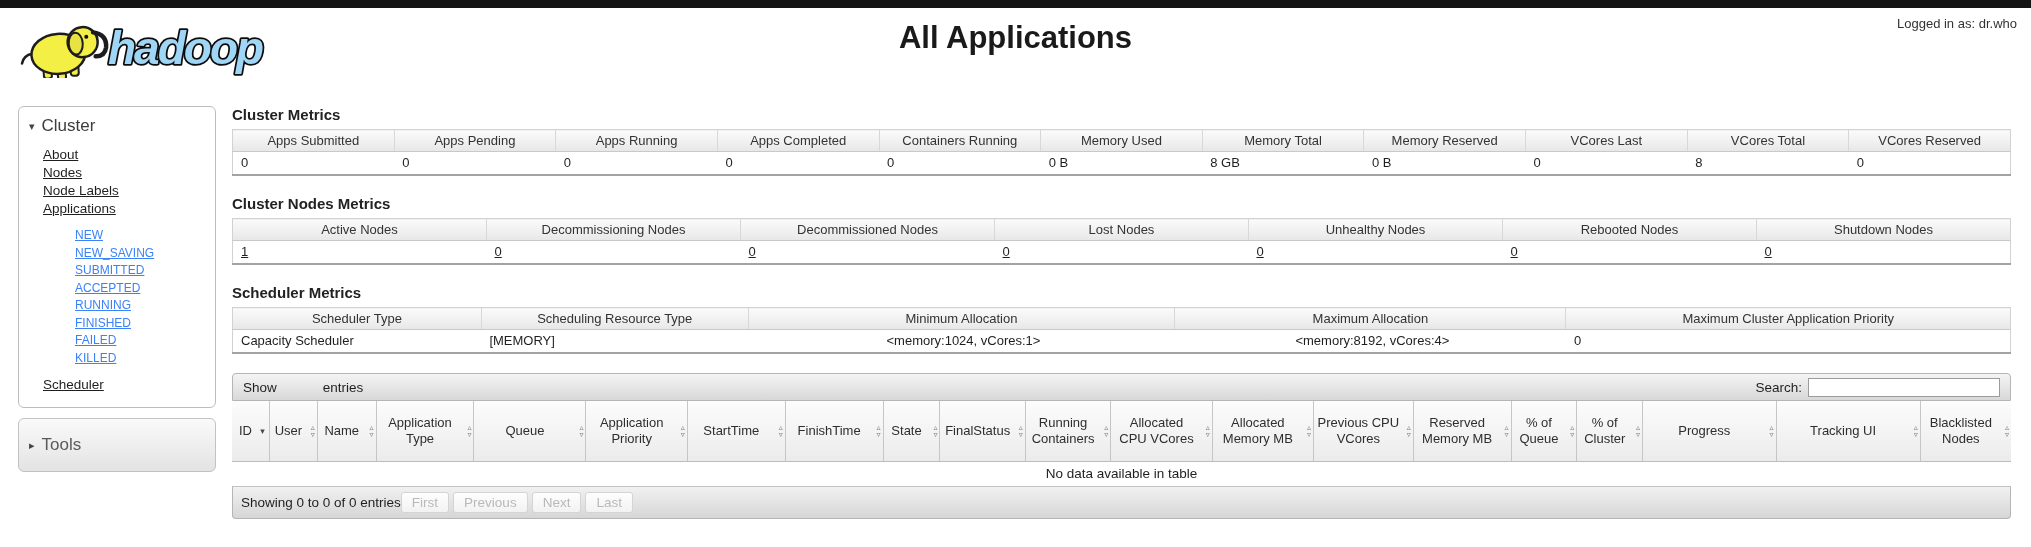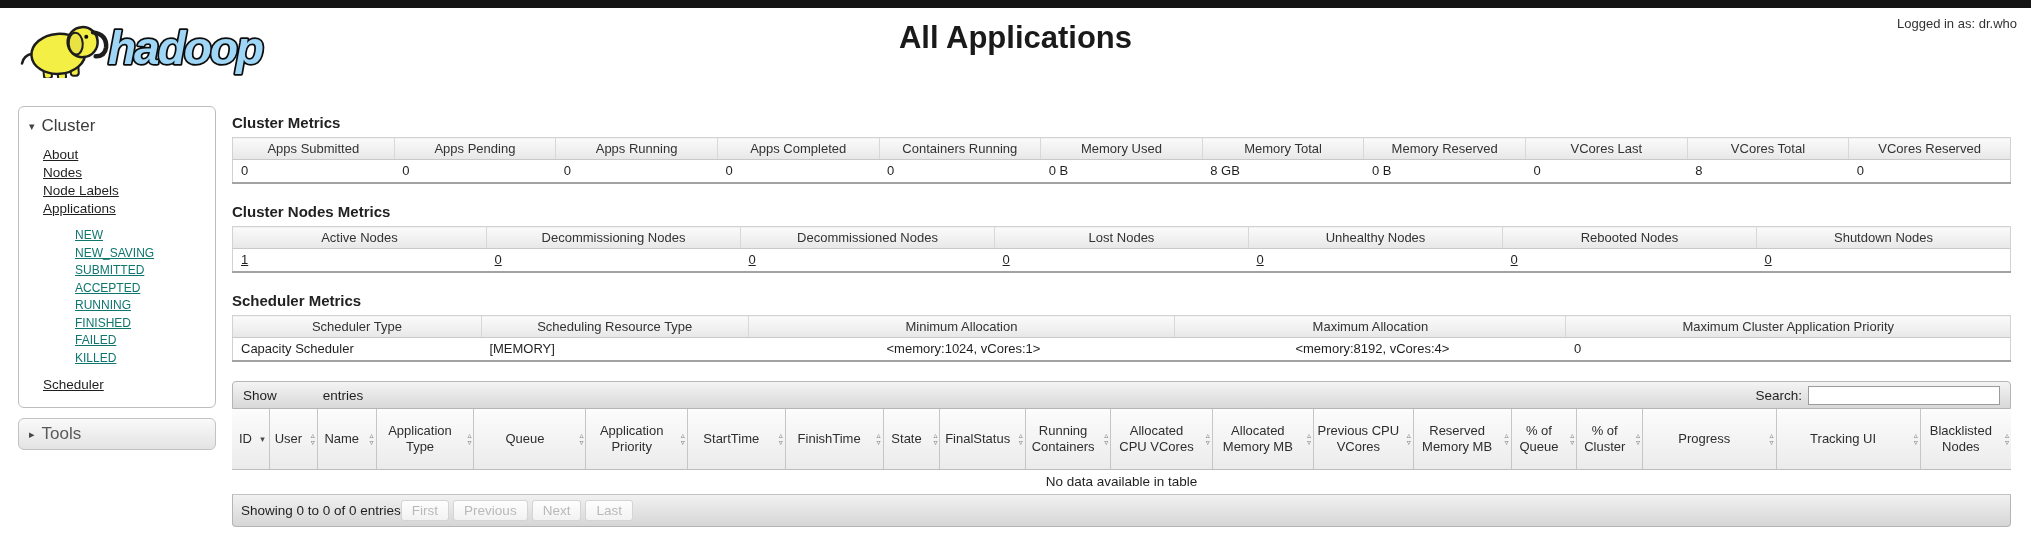--- a/index.html
+++ b/index.html
@@ -31,31 +31,31 @@
   .nav-header { font-size:17px; color:#3d3d3d; padding:3px 2px 9px 2px; cursor:pointer; }
   .tri { display:inline-block; font-size:11px; color:#444; margin-right:7px; vertical-align:1px; }
   .tri-down::before { content:"▾"; }
   .tri-right::before { content:"▸"; }
   ul.nav-list { list-style:none; margin:0; padding:0 0 0 16px; }
   ul.nav-list li { line-height:17px; }
   ul.nav-list a, .metric-link { color:#1f1f1f; text-decoration:underline; cursor:pointer; }
   ul.nav-list a { font-size:13.5px; }
   ul.sub-list { list-style:none; margin:9px 0 9px 0; padding:0 0 0 48px; }
   ul.sub-list li { line-height:15.5px; }
-  ul.sub-list a { color:#0f766e; text-decoration:underline; font-size:12px; cursor:pointer; }
+  ul.sub-list a { color:#3b82f6; text-decoration:underline; font-size:12px; cursor:pointer; }
   .scheduler-row { margin-top:12px; }
   .tools-bar {
     margin-top:10px; border:1px solid #c2c2c2; border-radius:6px;
     background:linear-gradient(#fafafa,#e3e3e3);
-    color:#5a5a5a; font-size:17px; padding:5px 10px; cursor:pointer;
+    color:#5a5a5a; font-size:17px; padding:16px 10px; cursor:pointer;
   }
 
   
   .section-title { font-size:15px; font-weight:bold; color:#222; margin:8px 0 6px 0; }
-  .section-title:first-child { margin-top:8px; }
+  .section-title:first-child { margin-top:0; }
 
   
   table.metrics { width:100%; border-collapse:collapse; table-layout:fixed; margin-bottom:19px; }
   table.metrics th {
     background:linear-gradient(#fbfbfb,#e7e7e7);
     border-top:1px solid #d2d2d2; border-bottom:1px solid #cicic1;
     border-bottom:1px solid #c9c9c9;
     border-left:1px solid #d8d8d8;
     font-weight:normal; font-size:13px; color:#333;
     text-align:center; padding:3px 6px; white-space:nowrap; overflow:hidden;

